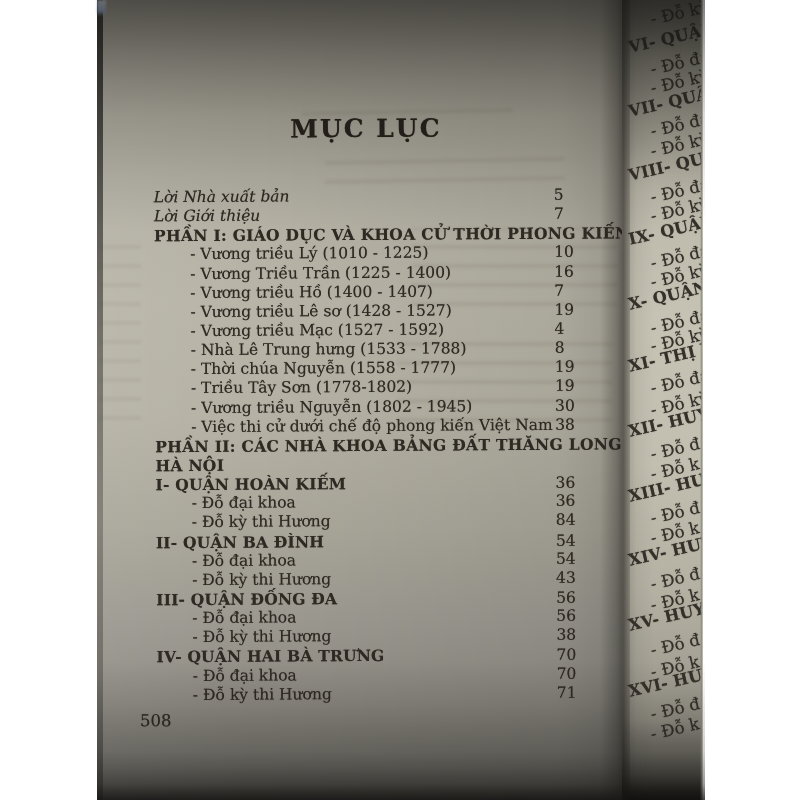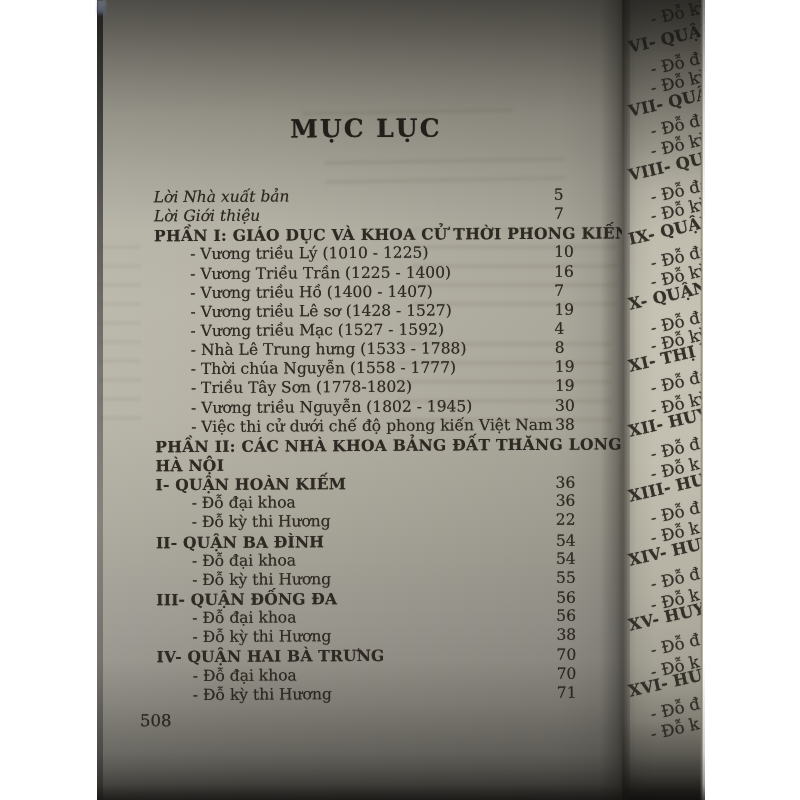--- a/index.html
+++ b/index.html
@@ -144,33 +144,33 @@
           <div class="row section">
             <span class="lbl">I- QUẬN HOÀN KIẾM</span>
             <span class="pg">36</span>
           </div>
           <div class="row sub">
             <span class="lbl">- Đỗ đại khoa</span>
             <span class="pg">36</span>
           </div>
           <div class="row sub">
             <span class="lbl">- Đỗ kỳ thi Hương</span>
-            <span class="pg">22</span>
+            <span class="pg">84</span>
           </div>
           <div class="row section">
             <span class="lbl">II- QUẬN BA ĐÌNH</span>
             <span class="pg">54</span>
           </div>
           <div class="row sub">
             <span class="lbl">- Đỗ đại khoa</span>
             <span class="pg">54</span>
           </div>
           <div class="row sub">
             <span class="lbl">- Đỗ kỳ thi Hương</span>
-            <span class="pg">55</span>
+            <span class="pg">43</span>
           </div>
           <div class="row section">
             <span class="lbl">III- QUẬN ĐỐNG ĐA</span>
             <span class="pg">56</span>
           </div>
           <div class="row sub">
             <span class="lbl">- Đỗ đại khoa</span>
             <span class="pg">56</span>
           </div>
           <div class="row sub">

